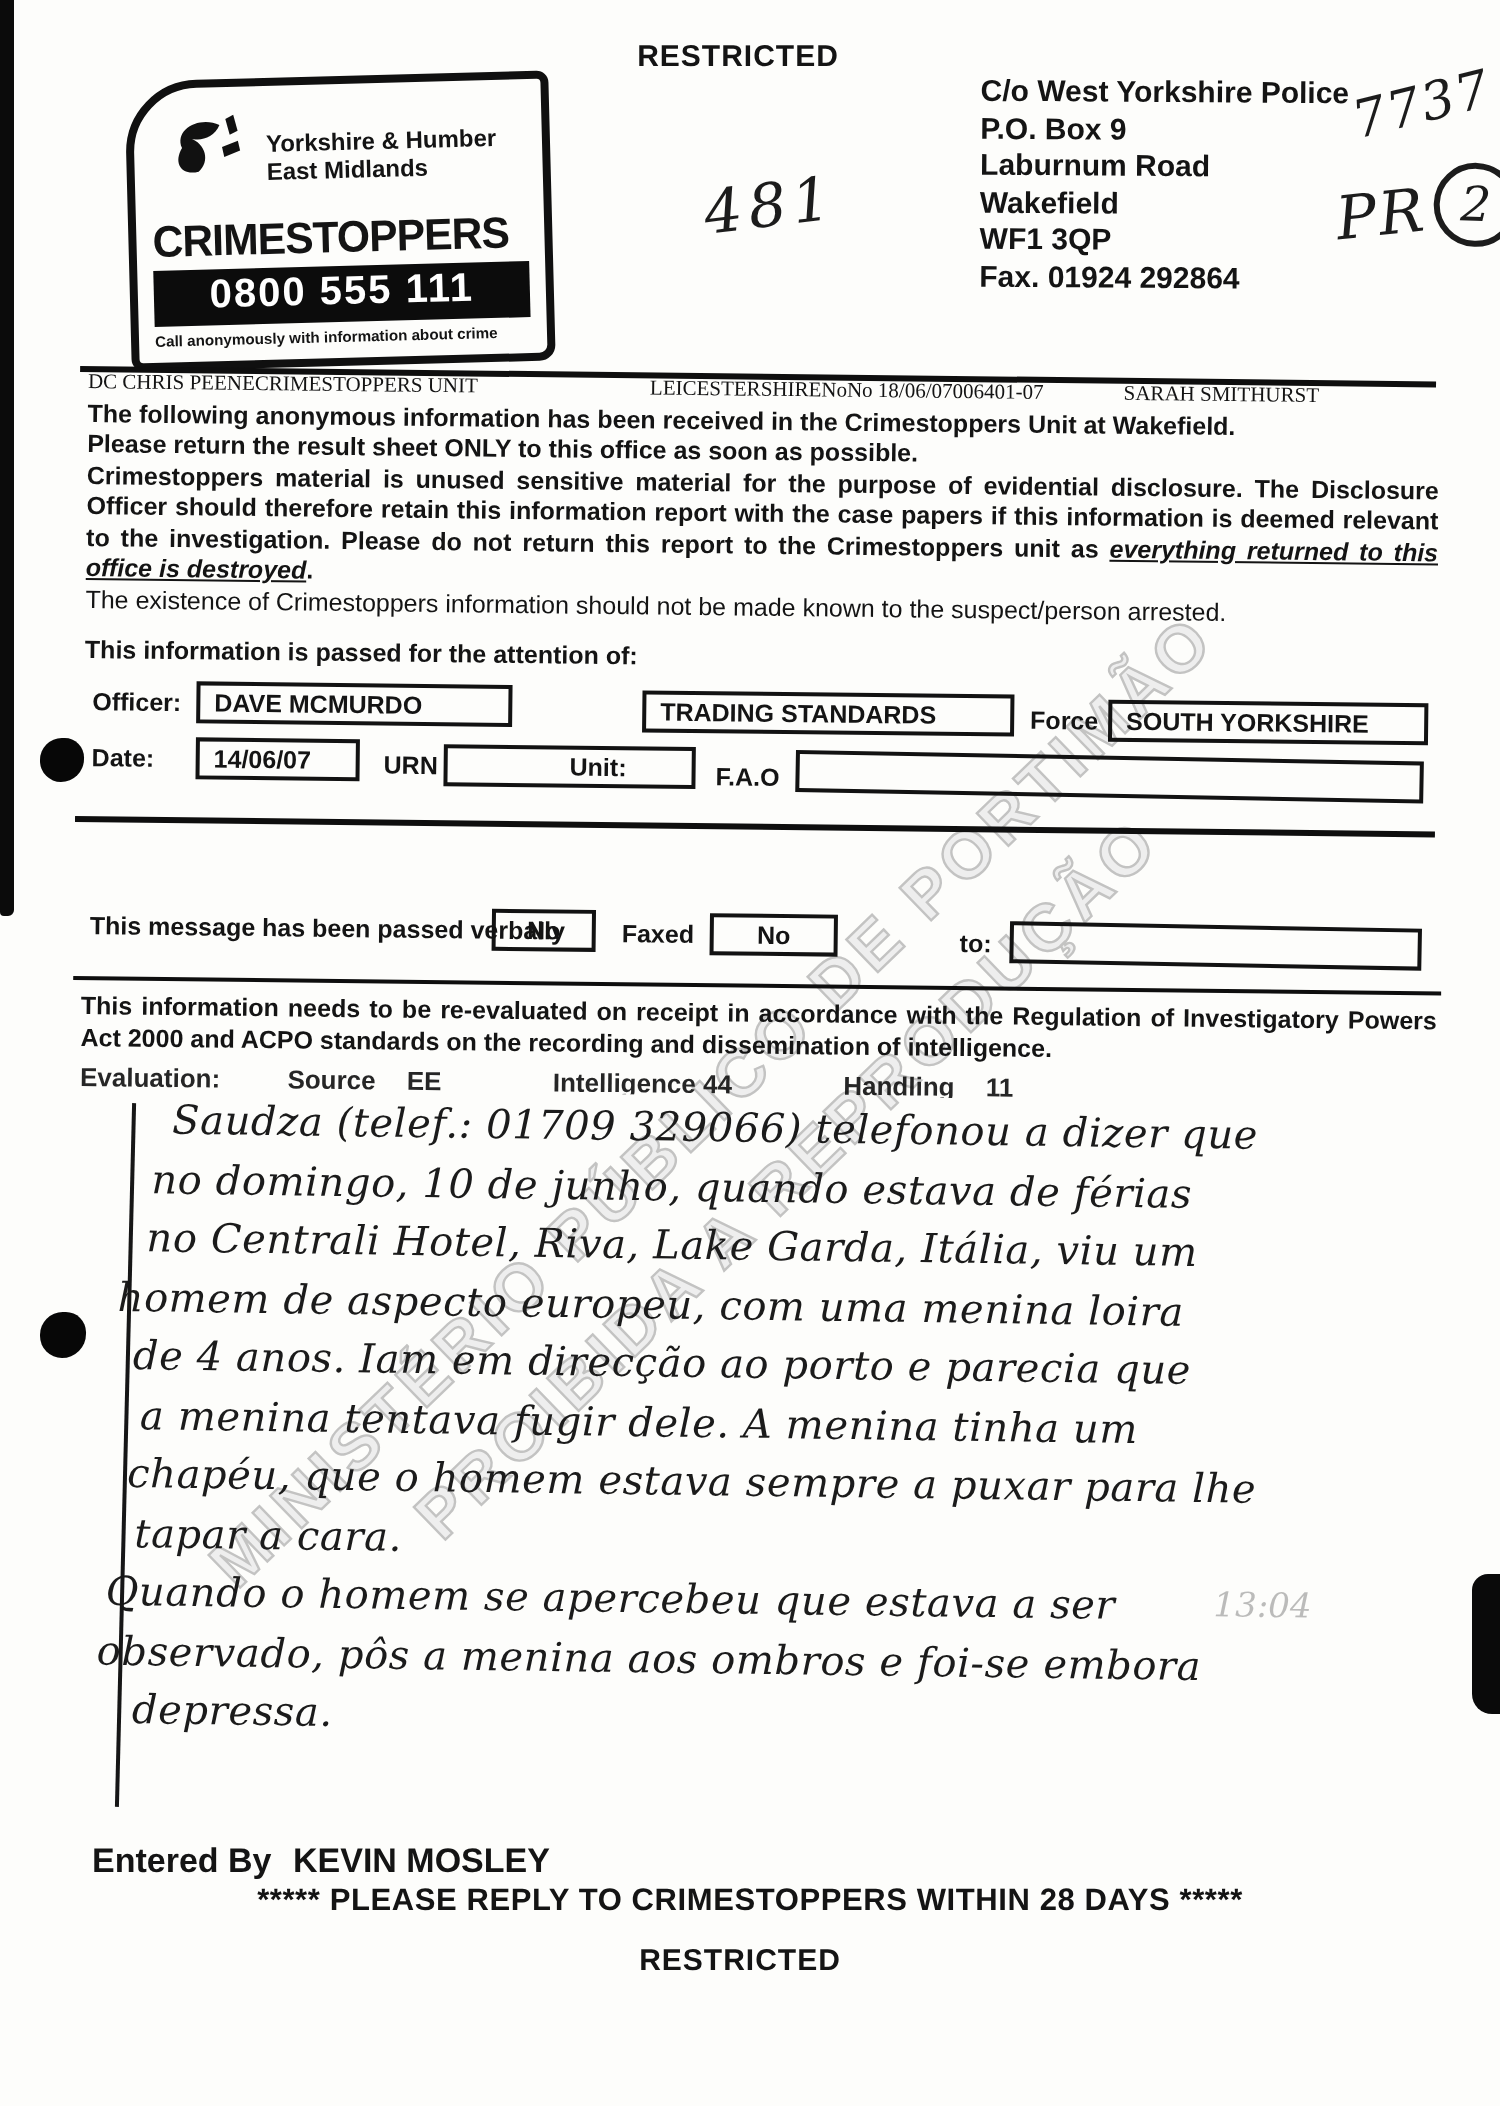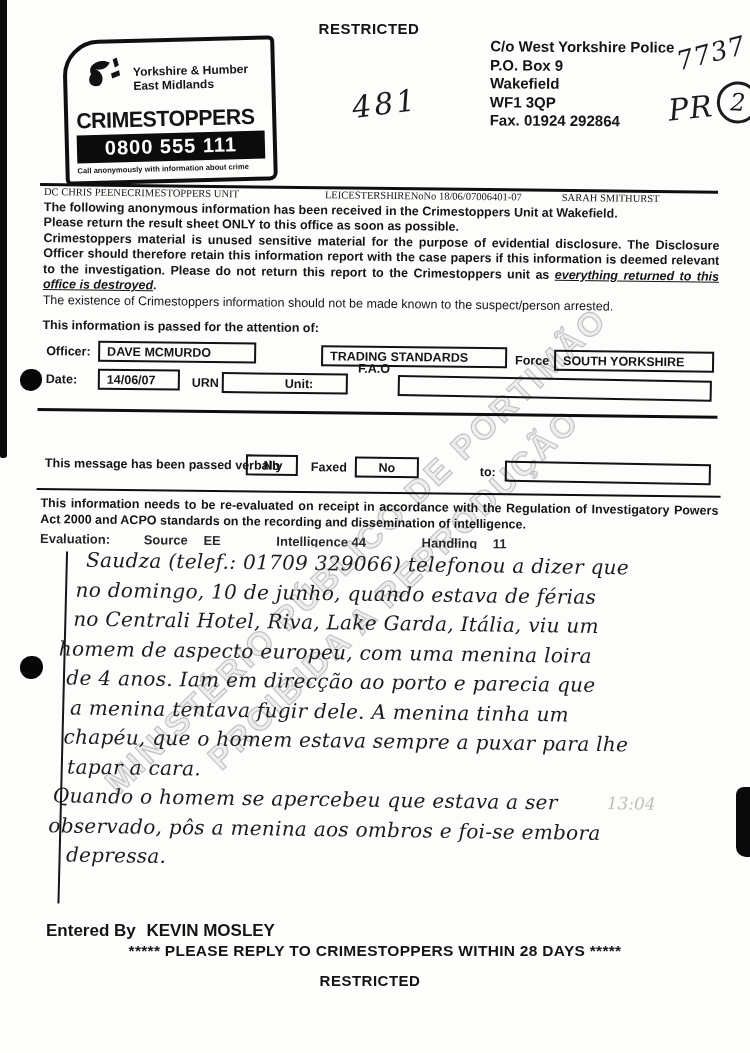--- a/index.html
+++ b/index.html
@@ -130,20 +130,21 @@
       </div>
     </div>
     <div class="logo-brand">CRIMESTOPPERS</div>
     <div class="logo-phone">0800 555 111</div>
     <div class="logo-tagline">Call anonymously with information about crime</div>
   </div>
 
   <div class="address">
     <div>C/o West Yorkshire Police</div>
     <div>P.O. Box 9</div>
+    <div>Laburnum Road</div>
     <div>Wakefield</div>
     <div>WF1 3QP</div>
     <div>Fax. 01924 292864</div>
   </div>
 
   <div class="hand num-7737">7737</div>
   <div class="hand num-481">481</div>
   <div class="pr-wrap">
     <span class="hand pr-label">PR</span>
     <span class="hand pr-circle">2</span>
@@ -171,21 +172,21 @@
     <div class="box" style="left:100px; top:340px; width:158px;">DAVE MCMURDO</div>
     <div class="lab" style="left:287px; top:346px;margin-top:28px;">Unit:</div>
     <div class="box" style="left:323px; top:342px; width:186px;">TRADING STANDARDS</div>
     <div class="lab" style="left:517px; top:348px;">Force</div>
     <div class="box" style="left:556px; top:344px; width:160px;">SOUTH YORKSHIRE</div>
 
     <div class="lab" style="left:48px; top:372px;">Date:</div>
     <div class="box" style="left:100px; top:368px; width:82px;">14/06/07</div>
     <div class="lab" style="left:194px; top:374px;">URN</div>
     <div class="box" style="left:224px; top:370px; width:126px;"></div>
-    <div class="lab" style="left:360px; top:358px;">F.A.O</div>
+    <div class="lab" style="left:360px; top:378px;">F.A.O</div>
     <div class="box" style="left:400px; top:372px; width:314px; transform:rotate(0.4deg);"></div>
 
     <div class="rule rule-mid1"></div>
 
     <div class="lab" style="left:48px; top:456px; font-weight:600;">This message has been passed verbally</div>
     <div class="box" style="left:249px; top:452px; width:52px; justify-content:center; padding-left:0;">No</div>
     <div class="lab" style="left:314px; top:457px; font-weight:600;">Faxed</div>
     <div class="box" style="left:358px; top:453px; width:64px; justify-content:center; padding-left:0;">No</div>
     <div class="lab" style="left:483px; top:460px; font-weight:600;">to:</div>
     <div class="box" style="left:508px; top:456px; width:206px; transform:rotate(0.4deg);"></div>

